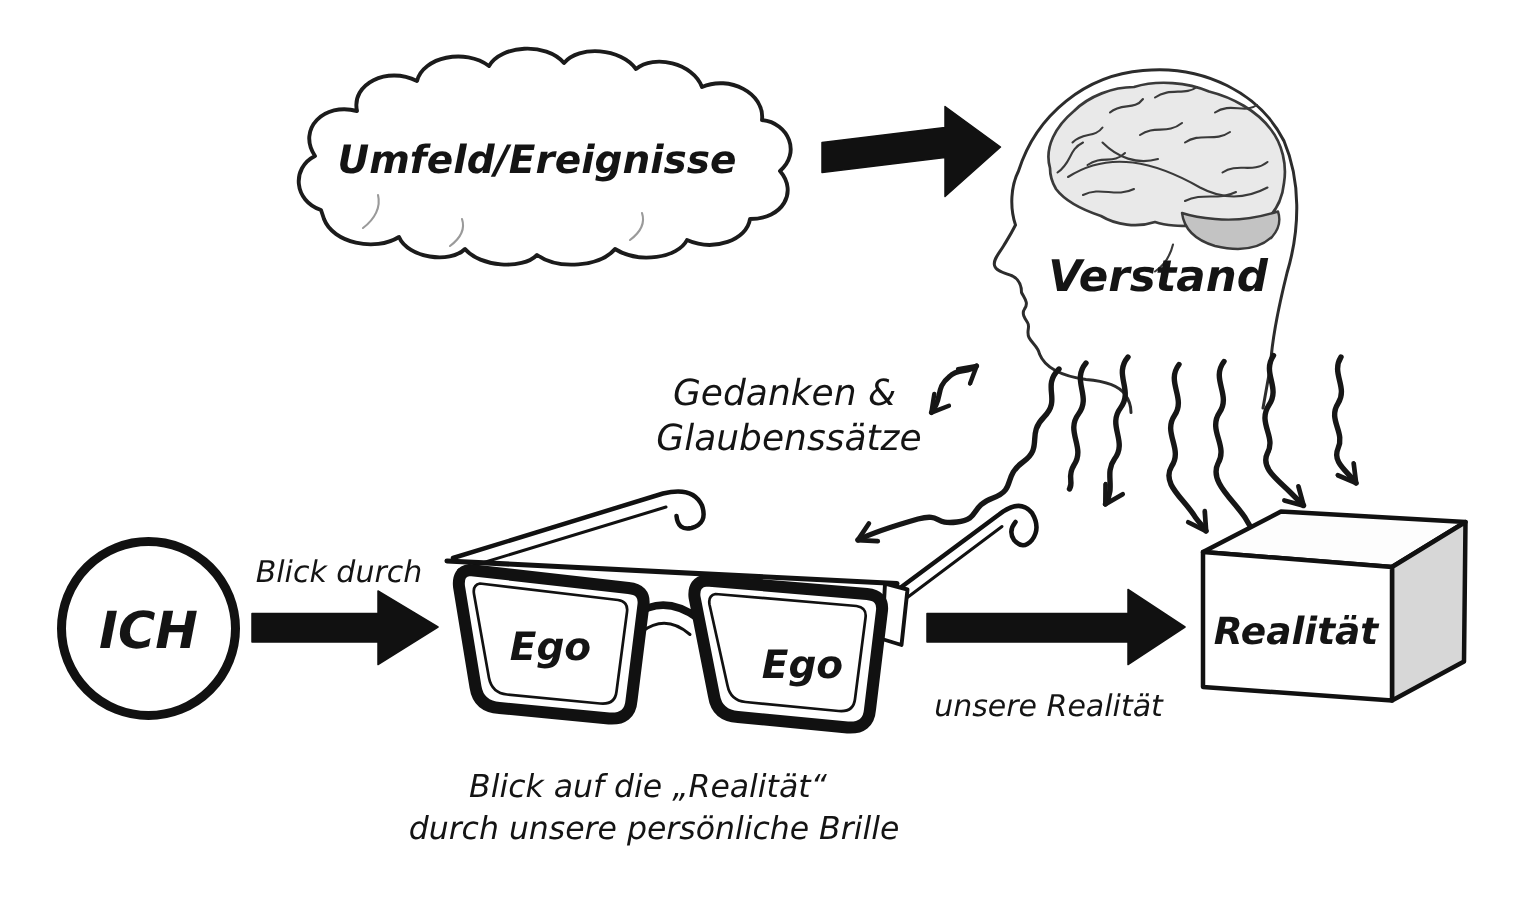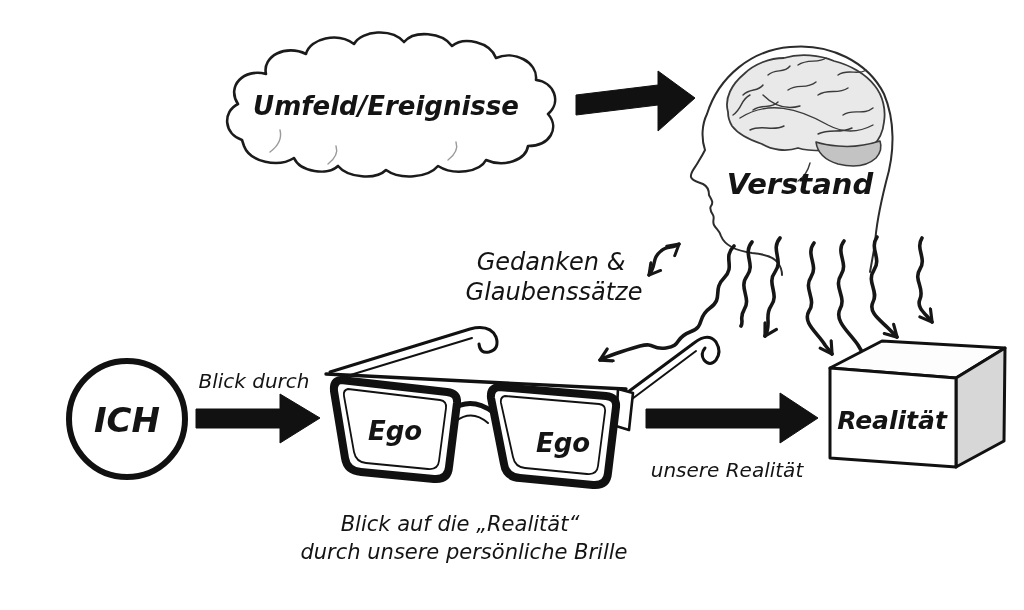--- a/index.html
+++ b/index.html
@@ -9,21 +9,20 @@
     width: 1024px;
     height: 610px;
     overflow: hidden;
     font-family: "DejaVu Sans", sans-serif;
   }
   .stage {
     position: relative;
     width: 964px;
     height: 610px;
     background: #ffffff;
-    padding-left: 28px;
   }
   svg { display: block; }
   text {
     font-family: "DejaVu Sans", sans-serif;
     font-style: italic;
     fill: #141414;
   }
   .node-label { font-weight: bold; }
   .annot { font-weight: normal; }
 </style>

